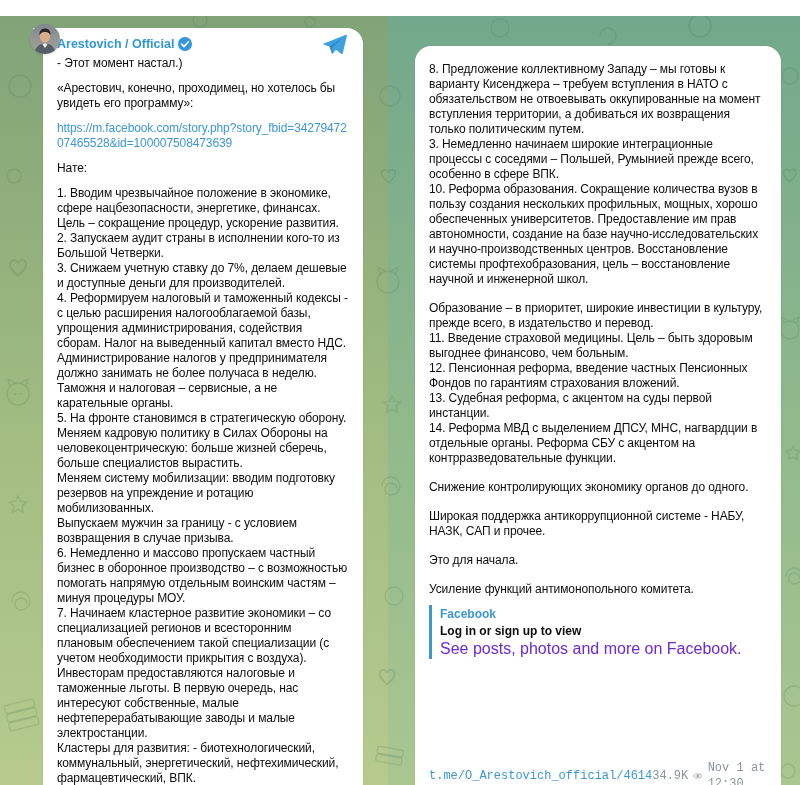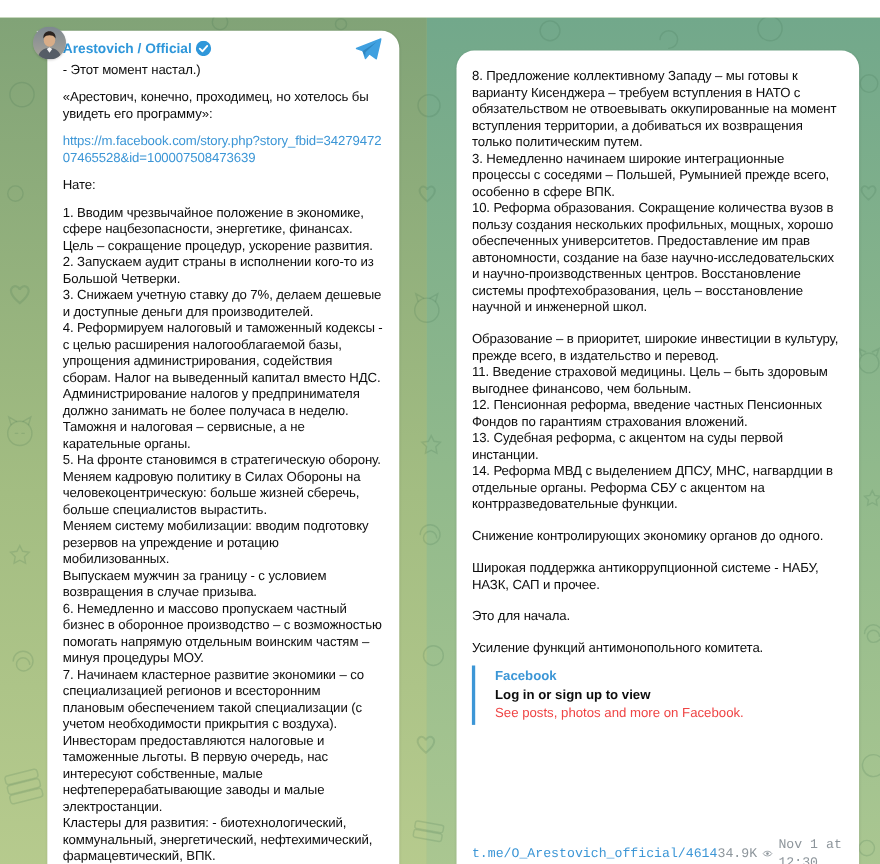--- a/index.html
+++ b/index.html
@@ -20,24 +20,24 @@
   .header{display:flex;align-items:center;height:20px;margin-bottom:2px;}
   .ch-name{color:#2f97da;font-weight:bold;font-size:12.5px;cursor:pointer;}
   .badge{margin-left:4px;flex:0 0 auto;}
   .spacer{flex:1;}
   .plane{flex:0 0 auto;margin-right:2px;}
   .msg{font-size:12px;line-height:15px;color:#0d0d0d;letter-spacing:-0.1px;}
   .para{margin:0;}
   .gap{margin-top:10px;}
   .gap-r{margin-top:14px;}
   .link{color:#3c96d6;word-break:break-all;cursor:pointer;}
-  .fb{border-left:3px solid #3c96d6;padding:1px 0 2px 18px;margin-top:8px;cursor:pointer;}
+  .fb{border-left:3px solid #3c96d6;padding:1px 0 2px 8px;margin-top:8px;cursor:pointer;}
   .fb-site{color:#3c96d6;font-weight:bold;font-size:12px;line-height:17px;}
   .fb-title{color:#0d0d0d;font-weight:bold;font-size:12px;line-height:17px;}
-  .fb-desc{color:#ef4444;font-size:12px;line-height:17px;}
+  .fb-desc{color:#6d28d9;font-size:16px;line-height:17px;}
   .footer{margin-top:auto;display:flex;align-items:center;font-size:12px;line-height:16px;font-family:Liberation Mono, monospace;}
   .footer-link{color:#3c96d6;text-decoration:none;cursor:pointer;}
   .meta{margin-left:auto;display:flex;align-items:center;color:#8d959b;gap:5px;}
 </style>
 </head>
 <body>
 
 <div class="canvas">
 
   <div class="bg bg-left"></div>

